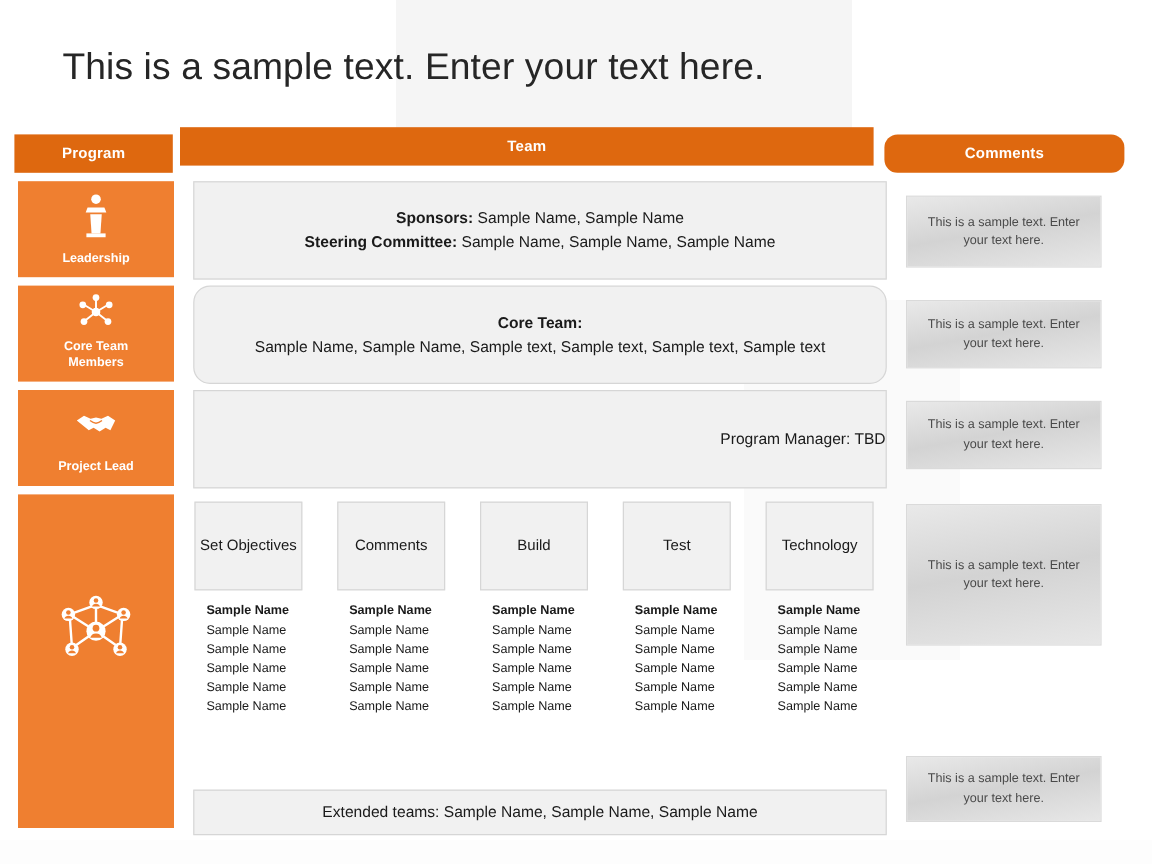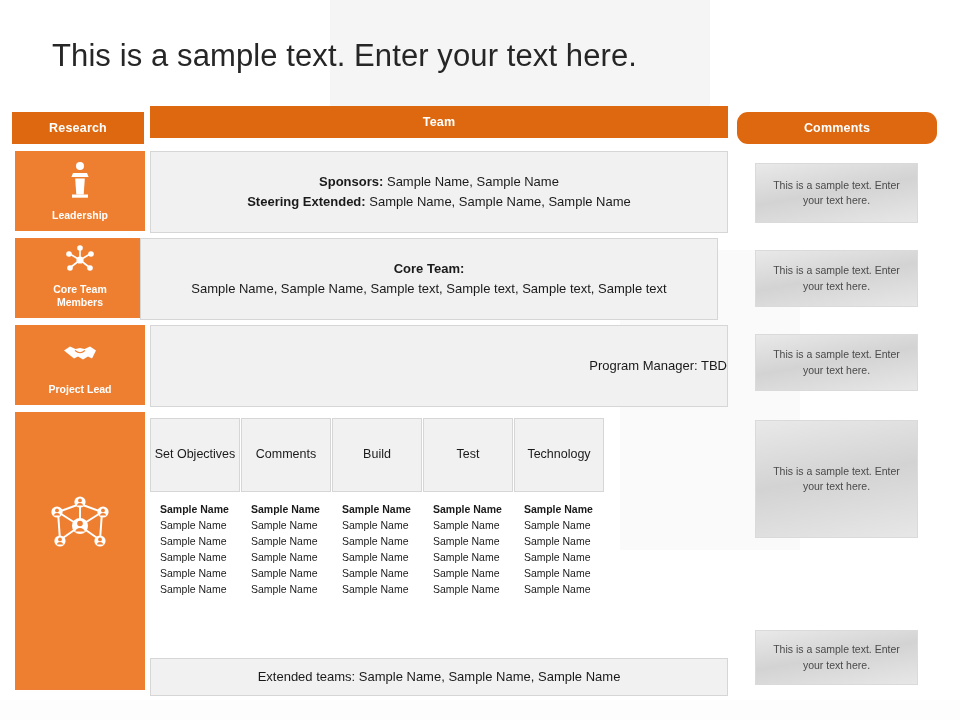--- a/index.html
+++ b/index.html
@@ -41,30 +41,30 @@
   .tile .lbl{font-size:10.5px;font-weight:bold;line-height:1.25;padding-bottom:9px;}
   .tile-leadership{top:151px;height:80px;}
   .tile-core{top:238px;height:80px;}
   .tile-lead{top:325px;height:80px;}
   .tile-members{top:412px;height:278px;}
   .tile-members .ico{align-items:center;justify-content:center;padding-bottom:60px;}
 
   
   .panel{position:absolute;background:#f1f1f1;border:1px solid #d6d6d6;
          display:flex;align-items:center;justify-content:center;text-align:center;
-         font-size:13px;color:#1a1a1a;line-height:1.55;}
+         font-size:13px;color:#1a1a1a;line-height:1.55;margin-left:11px;}
   .panel-leadership{left:150px;top:151px;width:576px;height:80px;}
-  .panel-core{left:140px;top:238px;width:576px;height:80px;}
+  .panel-core{left:150px;top:238px;width:576px;height:80px;border-radius:14px;}
   .panel-lead{left:150px;top:325px;width:576px;height:80px;justify-content:flex-end;}
   .panel-extended{left:150px;top:658px;width:576px;height:36px;}
   .panel b{font-weight:bold;}
 
   
-  .tm-grid{position:absolute;left:150px;top:418px;width:578px;height:190px;
-           display:flex;gap:1px;}
+  .tm-grid{position:absolute;left:162px;top:418px;width:578px;height:190px;
+           display:flex;gap:29px;}
   .tm-col{width:90px;}
   .tm-head{height:74px;background:#f1f1f1;border:1px solid #d6d6d6;
            display:flex;align-items:center;justify-content:center;text-align:center;
            font-size:12.5px;color:#1a1a1a;line-height:1.25;box-sizing:border-box;}
   .tm-names{padding-top:9px;text-align:left;padding-left:10px;}
   .tm-names div{font-size:10.5px;color:#1a1a1a;line-height:16px;white-space:nowrap;}
   .tm-names div.first{font-weight:bold;}
 
   
   .cbox{position:absolute;left:755px;width:163px;
@@ -86,21 +86,21 @@
   <div class="b1"></div>
     <div class="b2"></div>
     <div class="b3"></div>
 </div>
 
 <div class="slide">
 
   <div class="title">This is a sample text. Enter your text here.</div>
 
   <div class="hdr hdr-purpose">
-    <span>Research</span>
+    <span>Program</span>
   </div>
   <div class="hdr hdr-team">
     <span>Team</span>
   </div>
   <div class="hdr hdr-comments">
     <span>Comments</span>
   </div>
 
   <div class="tile tile-leadership">
     <div class="ico">
@@ -112,21 +112,21 @@
       </svg>
     </div>
     <div class="lbl">Leadership</div>
   </div>
   <div class="panel panel-leadership">
     <div>
       <div>
         <b>Sponsors:</b><span> Sample Name, Sample Name</span>
       </div>
       <div>
-        <b>Steering Extended:</b><span> Sample Name, Sample Name, Sample Name</span>
+        <b>Steering Committee:</b><span> Sample Name, Sample Name, Sample Name</span>
       </div>
     </div>
   </div>
 
   <div class="tile tile-core">
     <div class="ico">
       <svg width="34" height="32" viewBox="0 0 34 32" stroke="#ffffff" fill="none" stroke-width="1.6" aria-hidden="true">
         <path d="M17 16L17 5M17 16L7 10M17 16L27 10M17 16L8 23M17 16L26 23"></path>
         <circle cx="17" cy="16" r="3.6" fill="#ffffff" stroke="none"></circle>
         <circle cx="17" cy="4" r="2.8" fill="#ffffff" stroke="none"></circle>

